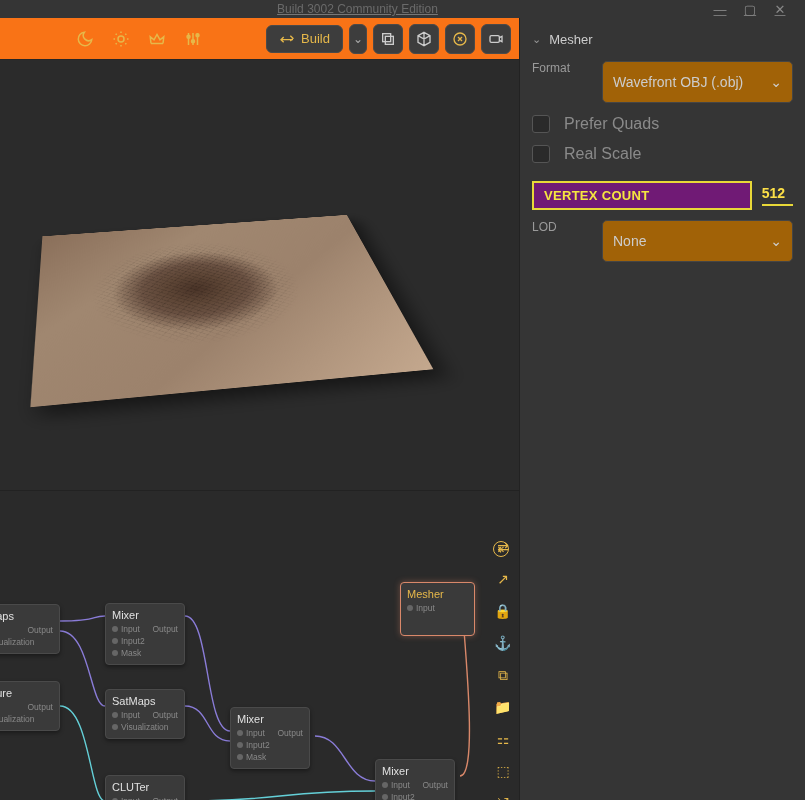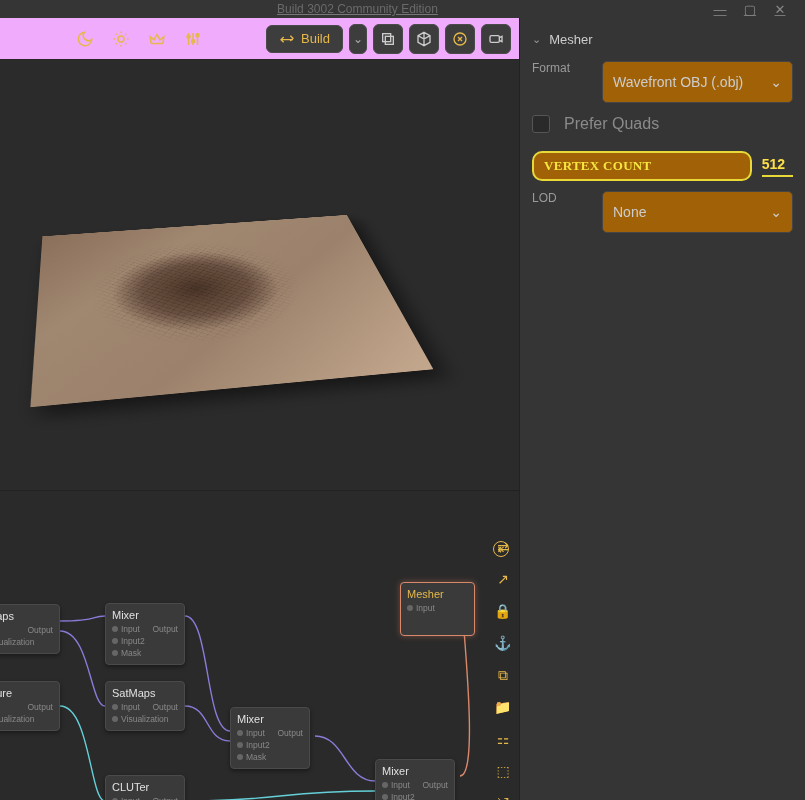--- a/index.html
+++ b/index.html
@@ -15,21 +15,21 @@
     justify-content: flex-start; padding: 0 10px; color: #777; text-decoration: underline;
   }
   .titlebar .title { flex: 1; text-align: center; font-size: 12px; color: #6a6a6a; }
   .win-ctrl { width: 30px; text-align: center; color: #888; font-size: 13px; cursor: pointer; }
   .main { display: flex; height: calc(100% - 18px); }
   .left { width: 520px; background: #2f2f2f; position: relative;
           display: flex; flex-direction: column; border-right: 1px solid #222; }
   .right { flex: 1; background: #353535; padding: 6px 8px; }
 
   
-  .toolbar { height: 42px; display: flex; align-items: center; padding: 0 8px; gap: 6px; background: #f0abfc; border-bottom: 1px solid #262626;}
+  .toolbar { height: 42px; display: flex; align-items: center; padding: 0 8px; gap: 6px; background: #f97316; border-bottom: 1px solid #262626;}
   .tb-icon { width: 30px; height: 30px; display: flex; align-items: center; justify-content: center;
              color: #e6b84a; font-size: 16px; cursor: pointer; border-radius: 4px; }
   .tb-spacer { flex: 1; }
   .build-btn {
     display: flex; align-items: center; gap: 6px;
     background: #3d3d3d; border: 1px solid #4a4a4a; border-radius: 6px;
     padding: 5px 12px; color: #e6b84a; font-size: 13px; cursor: pointer;
   }
   .build-caret { width: 18px; height: 30px; display: flex; align-items: center; justify-content: center;
                  background: #3d3d3d; border: 1px solid #4a4a4a; border-radius: 6px; cursor: pointer; color: #aaa;}
@@ -84,23 +84,23 @@
   .select {
     flex: 1; background: #a16207; border: 1px solid #454545; border-radius: 5px;
     padding: 12px 10px; color: #ccc; font-size: 14px;
     display: flex; justify-content: space-between; align-items: center; cursor: pointer;
   }
   .checkbox { width: 18px; height: 18px; border: 1px solid #555; background: #2a2a2a; border-radius: 3px; cursor: pointer;}
   .check-row { display: flex; align-items: center; gap: 14px; margin: 12px 4px; color: #8a8a8a; font-size: 16px;}
 
   .vc-row { display: flex; align-items: center; gap: 10px; margin: 18px 4px 10px; }
   .vc-box {
-    background: #a16207; border: 2px solid #e8d838; border-radius: 10px;
+    background: #701a75; border: 2px solid #e8d838; border-radius: 0;
     padding: 5px 10px; color: #f5e640; font-weight: 700; font-size: 13px;
-    flex: 1; letter-spacing: 0.3px; font-family: Liberation Serif, serif;
+    flex: 1; letter-spacing: 0.3px;
   }
   .vc-val { color: #fde047; font-weight: 700; font-size: 14px; padding-right: 8px;
             border-bottom: 2px solid #e8d838; padding-bottom: 3px;}
 </style>
 </head>
 <body>
 
 <div class="titlebar">
   <span class="title">Build 3002 Community Edition</span>
   <span class="win-ctrl">—</span>
@@ -215,21 +215,21 @@
         <div class="title">ature</div>
         <div class="port">
             <span></span>
             <span>Output</span>
           </div>
         <div class="port">
             <span>Visualization</span>
           </div>
       </div>
 
-      <div class="node" style="left:105px; top:190px;">
+      <div class="node" style="left:105px; top:198px;">
         <div class="title">SatMaps</div>
         <div class="port">
             <span><span class="pin"></span><span>Input</span></span>
             <span>Output</span>
           </div>
         <div class="port">
             <span><span class="pin"></span><span>Visualization</span></span>
           </div>
       </div>
 
@@ -301,20 +301,24 @@
       <div class="select">
         <span>Wavefront OBJ (.obj)</span>
         <span>⌄</span>
       </div>
     </div>
 
     <div class="check-row">
       <div class="checkbox"></div>
       <span>Prefer Quads</span>
     </div>
+    <div class="check-row">
+      <div class="checkbox"></div>
+      <span>Real Scale</span>
+    </div>
 
     <div class="vc-row">
       <div class="vc-box">
         <span>VERTEX COUNT</span>
       </div>
       <span class="vc-val">512</span>
     </div>
 
     <div class="prop-row">
       <span class="prop-label">LOD</span>

